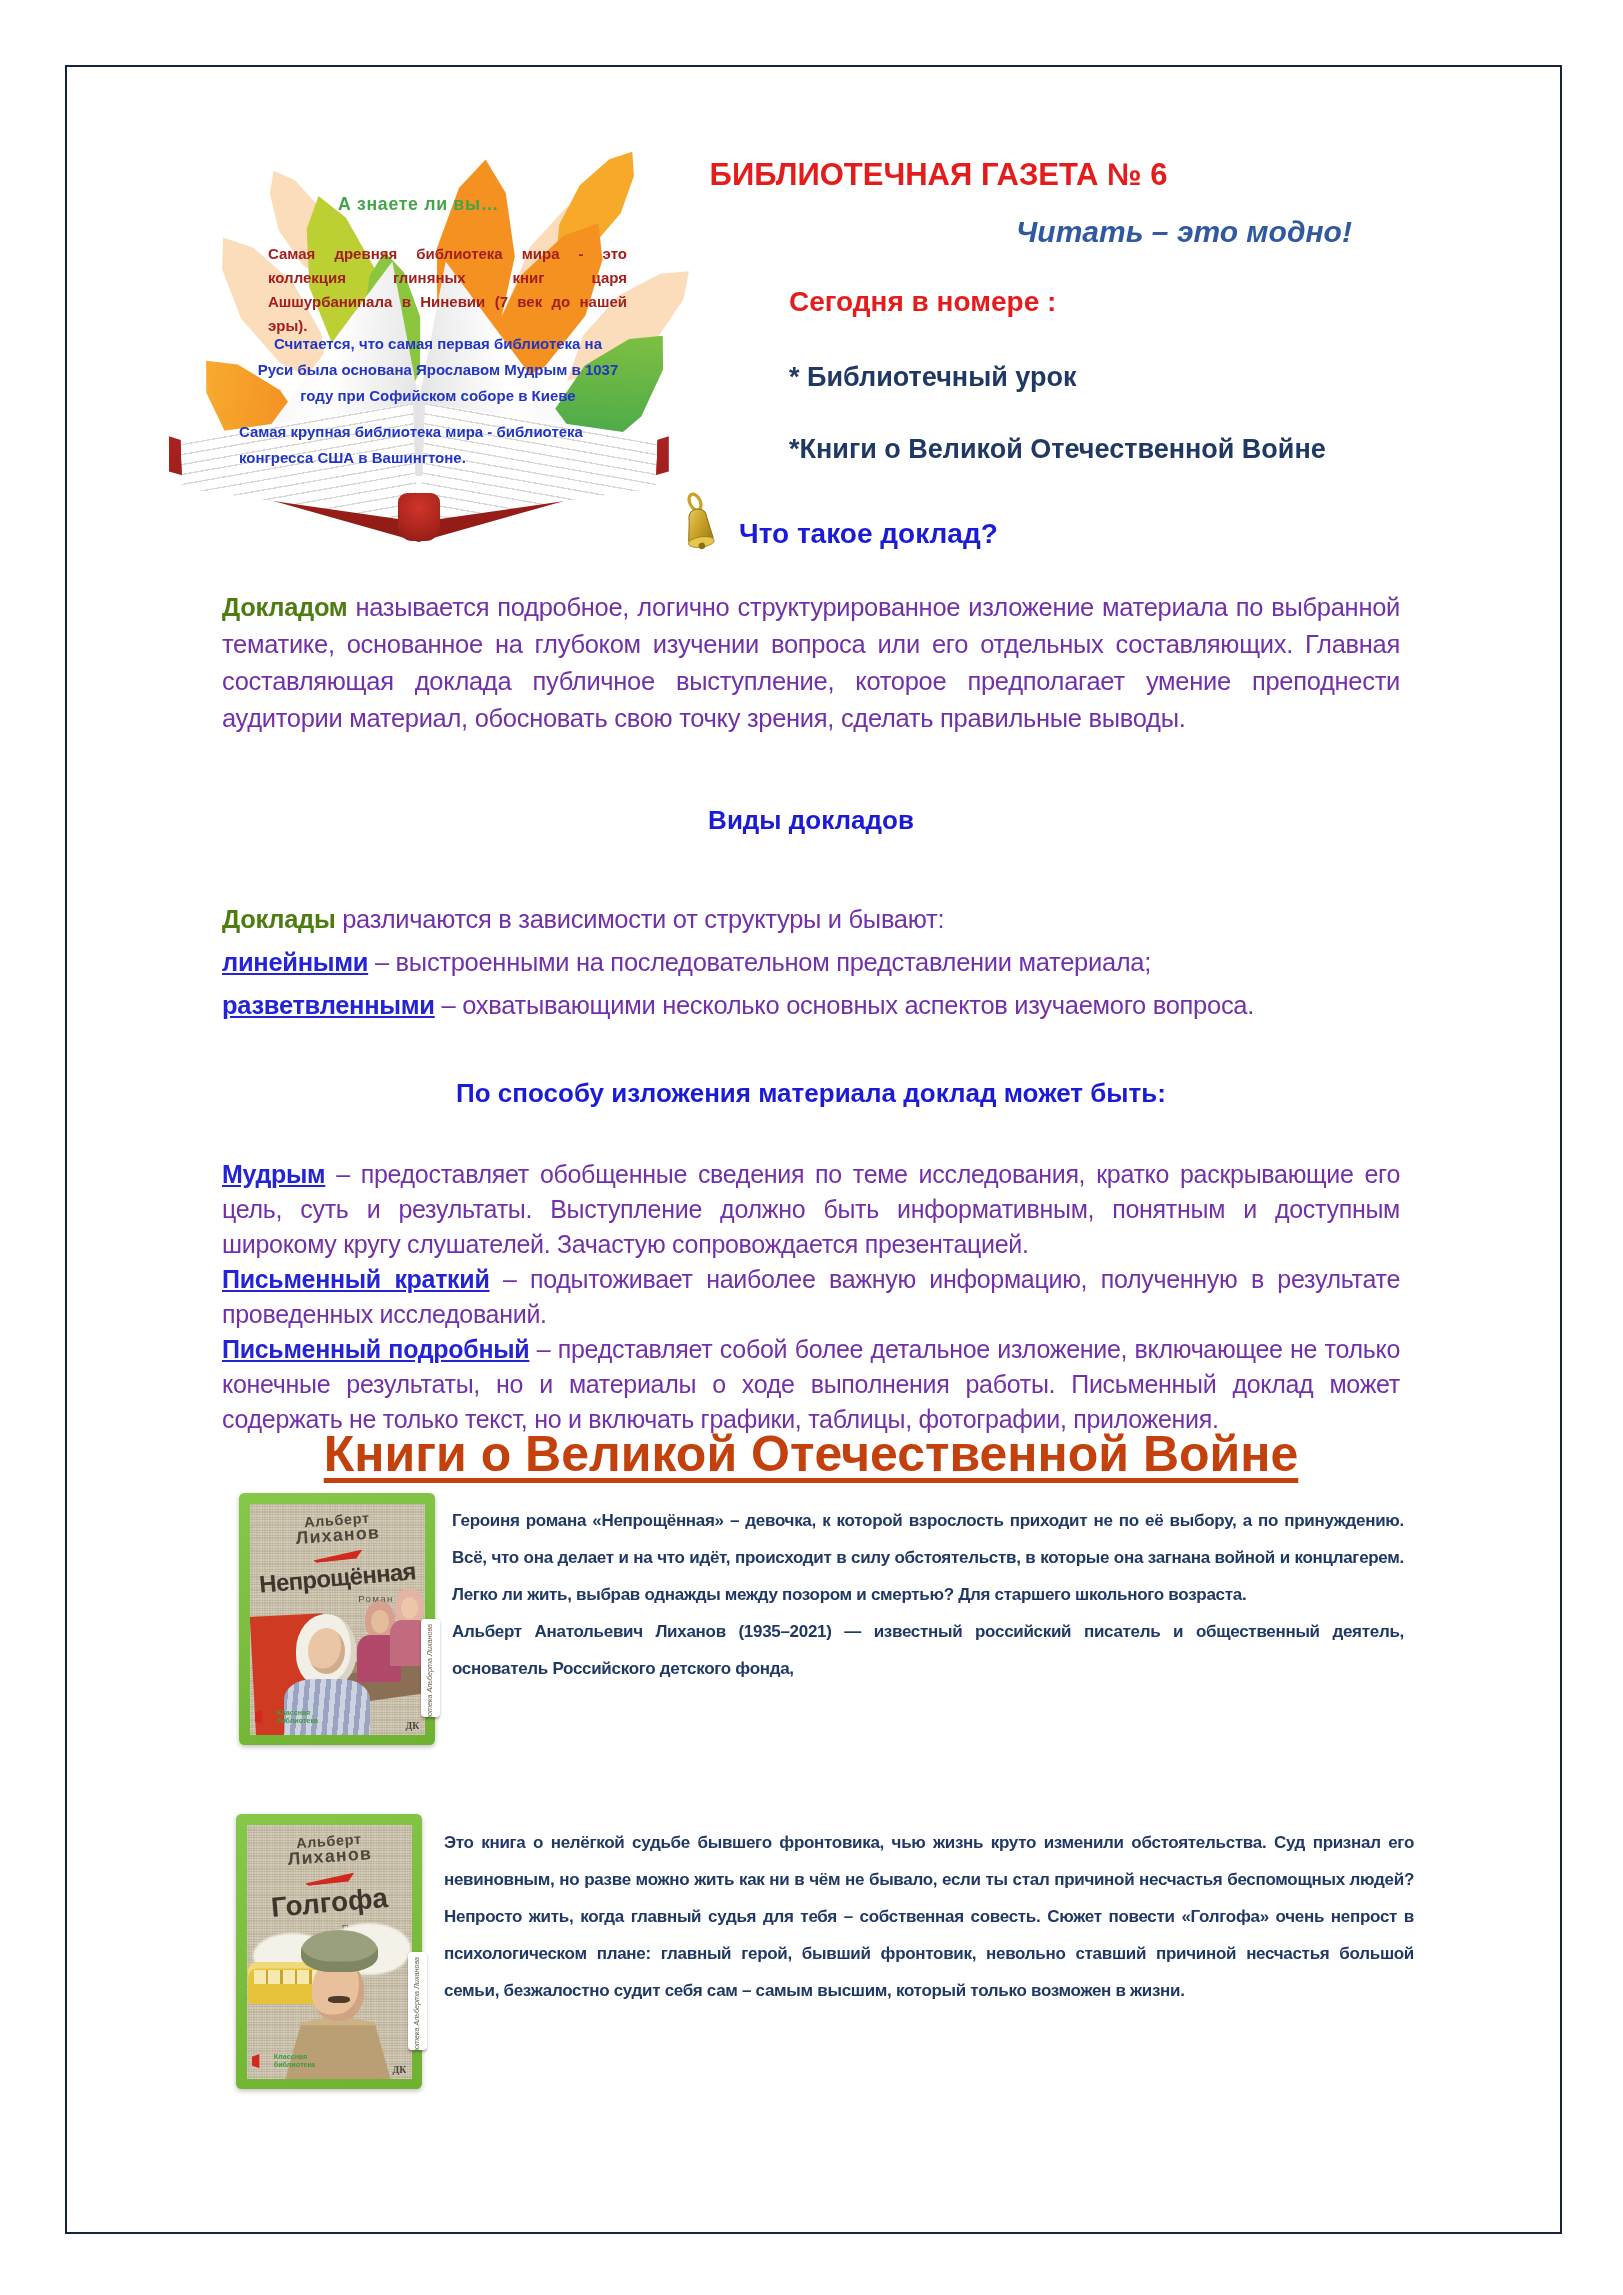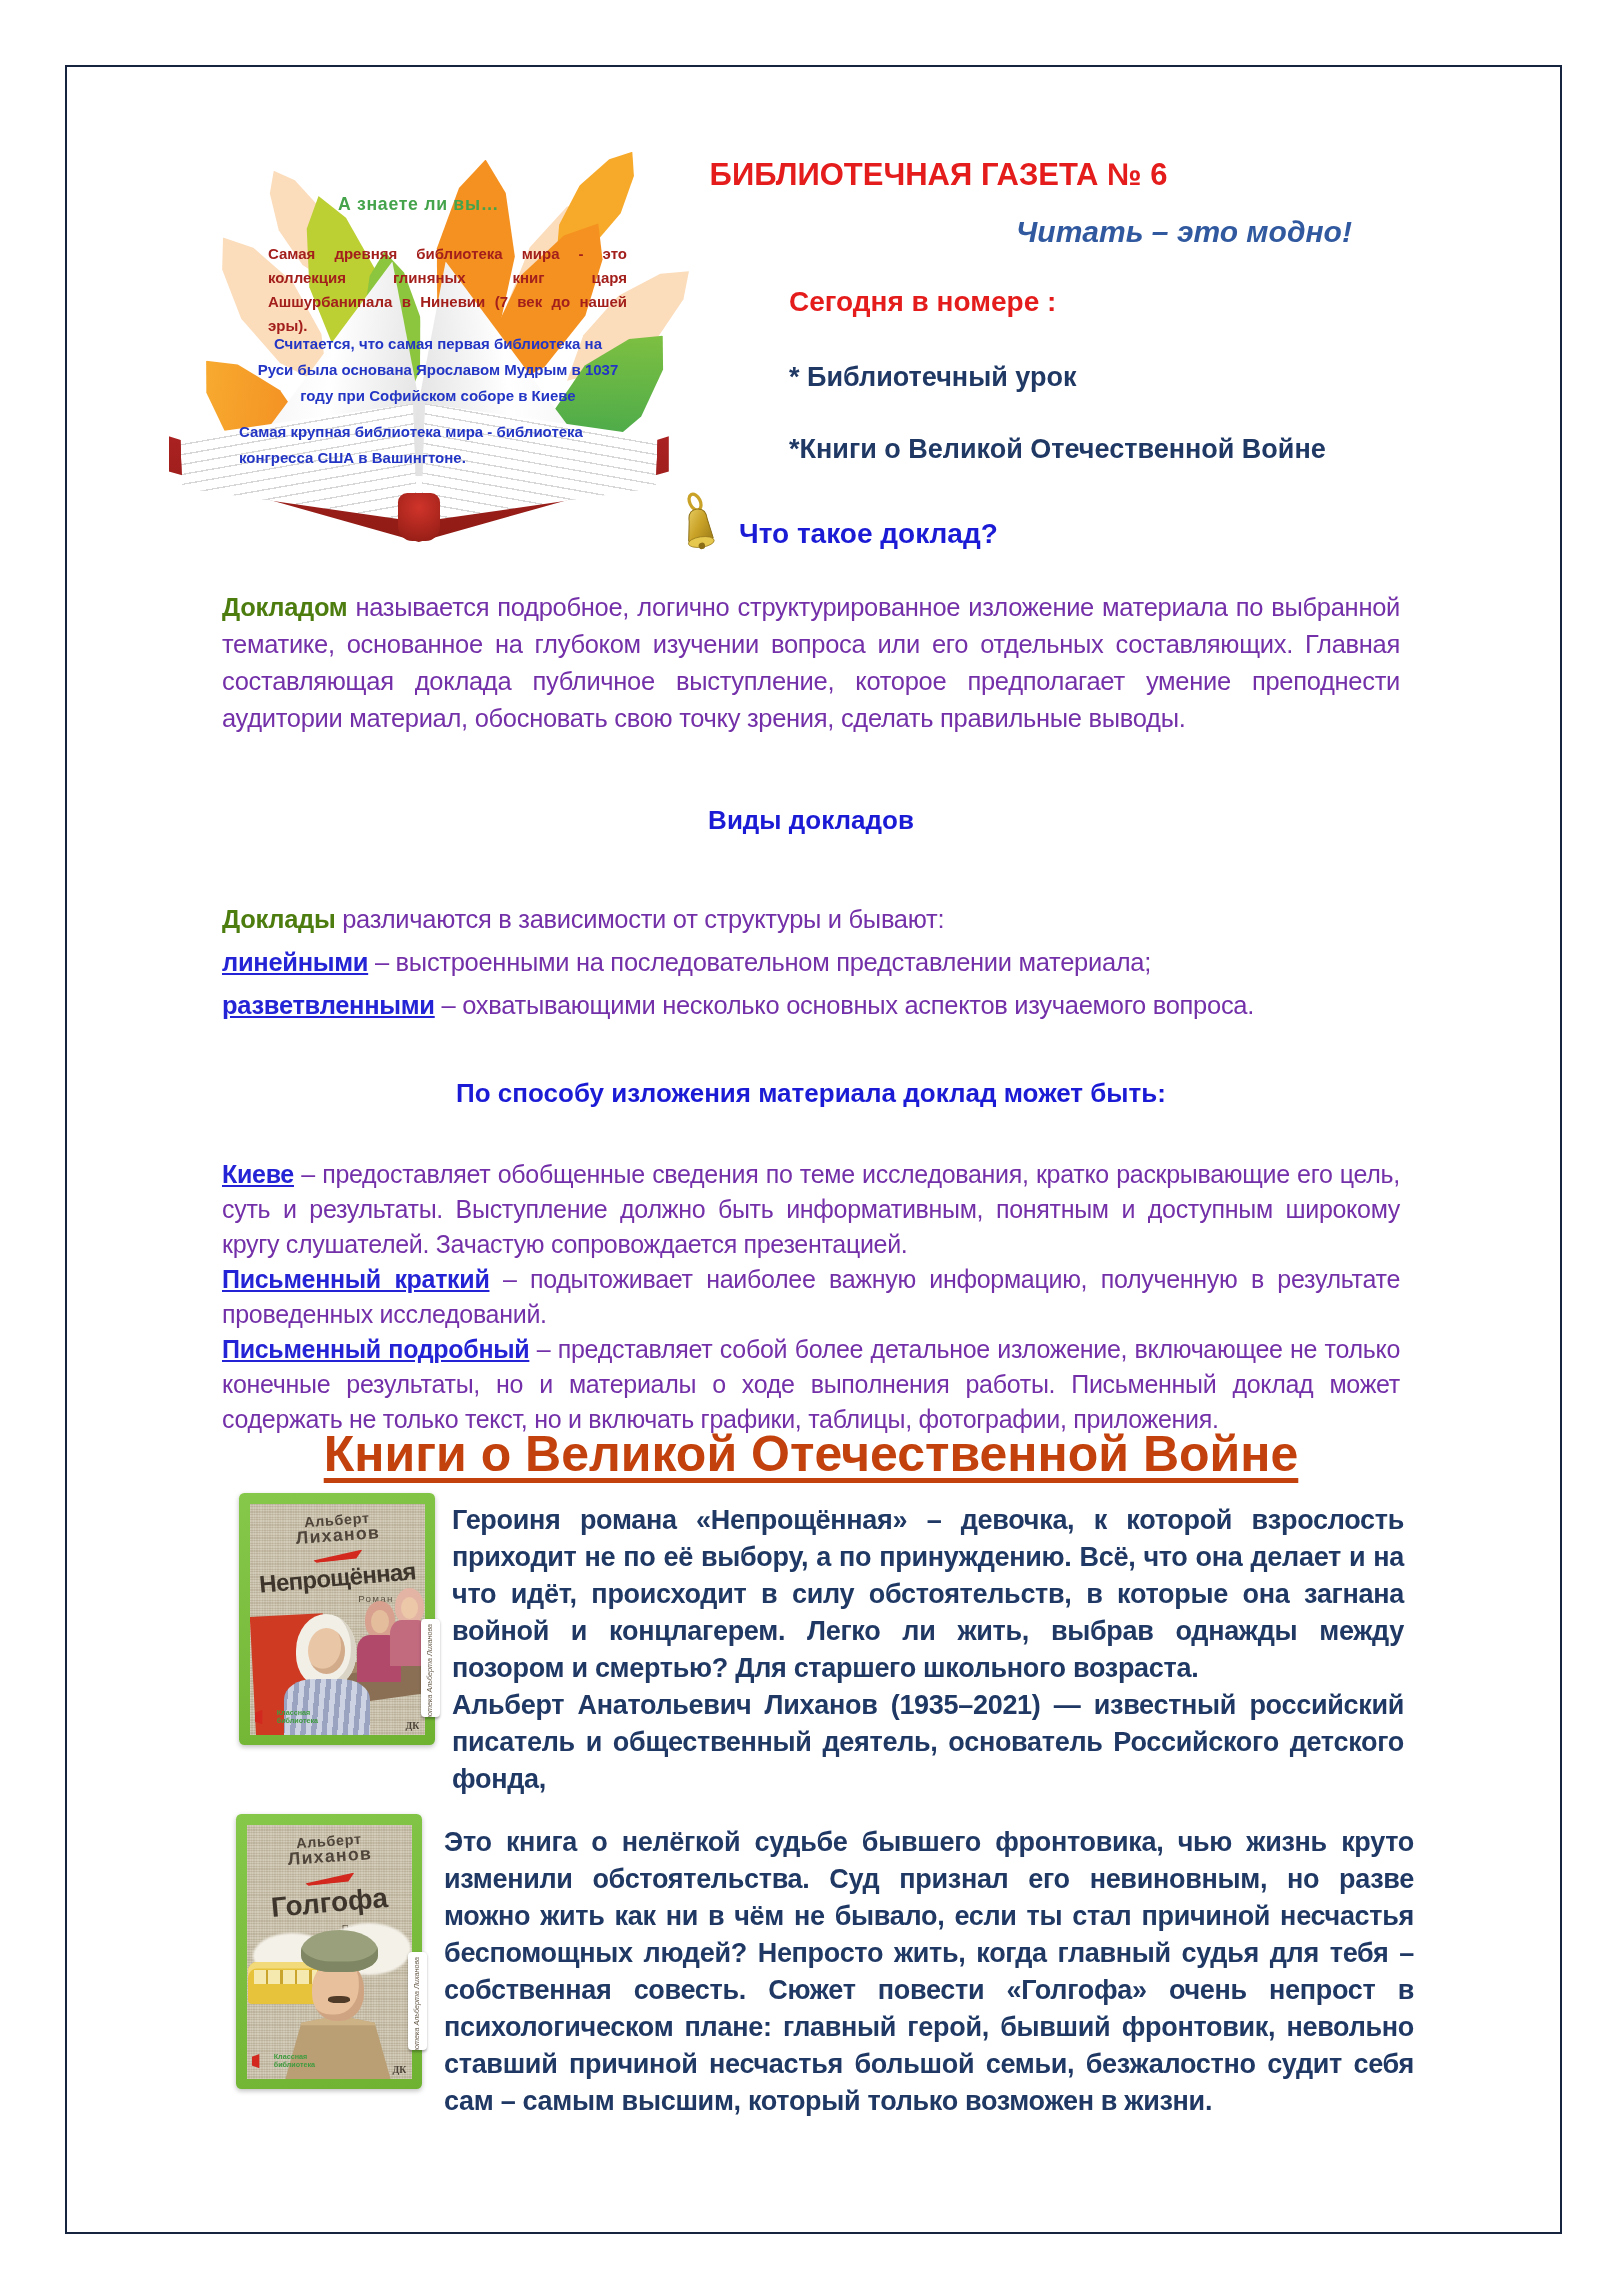--- a/index.html
+++ b/index.html
@@ -143,21 +143,21 @@
            clip-path:polygon(0 20%,45% 0,45% 100%,0 80%);box-shadow:9.2px 0 0 -0.7px #a31f1c;}
   .series-text{position:absolute;left:22px;top:1.3px;color:#3f9b3f;font-size:7.2px;font-weight:bold;line-height:8.5px;}
   .pub-mark{position:absolute;right:5.2px;bottom:3.9px;color:#4b4237;font-size:9.8px;font-weight:bold;
            font-family:"Liberation Serif",serif;}
   .spine-tab{position:absolute;right:-5.2px;top:50%;width:19.6px;height:98px;background:#ffffff;
            border-radius:3.9px;box-shadow:0 1.3px 2.6px rgba(0,0,0,.3);overflow:hidden;}
   .spine-tab span{position:absolute;left:4.6px;top:5.2px;writing-mode:vertical-rl;transform:rotate(180deg);
            font-size:7.2px;font-style:italic;color:#6b5f4e;white-space:nowrap;}
 
   
-  .book-text{position:absolute;color:#1f3864;font-weight:bold;font-size:27px;letter-spacing:-0.3px;
+  .book-text{position:absolute;color:#1f3864;font-weight:bold;font-size:17px;letter-spacing:-0.3px;
              line-height:37px;text-align:justify;}
   .bt1{left:452px;top:1502px;width:952px;}
   .bt2{left:444px;top:1824px;width:970px;}
   .book-text p{margin:0;}
 </style>
 </head>
 <body>
 
 <div class="page">
   <div class="frame"></div>
@@ -230,21 +230,21 @@
     </p>
     <p>
       <span class="lead-blue">разветвленными</span>
       <span>– охватывающими несколько основных аспектов изучаемого вопроса.</span>
     </p>
   </div>
 
   <div class="h-center h-methods">По способу изложения материала доклад может быть:</div>
   <div class="methods-block">
     <p>
-      <span class="lead-blue">Киеве</span>
+      <span class="lead-blue">Мудрым</span>
       <span>– предоставляет обобщенные сведения по теме исследования, кратко раскрывающие его цель, суть и результаты. Выступление должно быть информативным, понятным и доступным широкому кругу слушателей. Зачастую сопровождается презентацией.</span>
     </p>
     <p>
       <span class="lead-blue">Письменный краткий</span>
       <span>– подытоживает наиболее важную информацию, полученную в результате проведенных исследований.</span>
     </p>
     <p>
       <span class="lead-blue">Письменный подробный</span>
       <span>– представляет собой более детальное изложение, включающее не только конечные результаты, но и материалы о ходе выполнения работы. Письменный доклад может содержать не только текст, но и включать графики, таблицы, фотографии, приложения.</span>
     </p>

